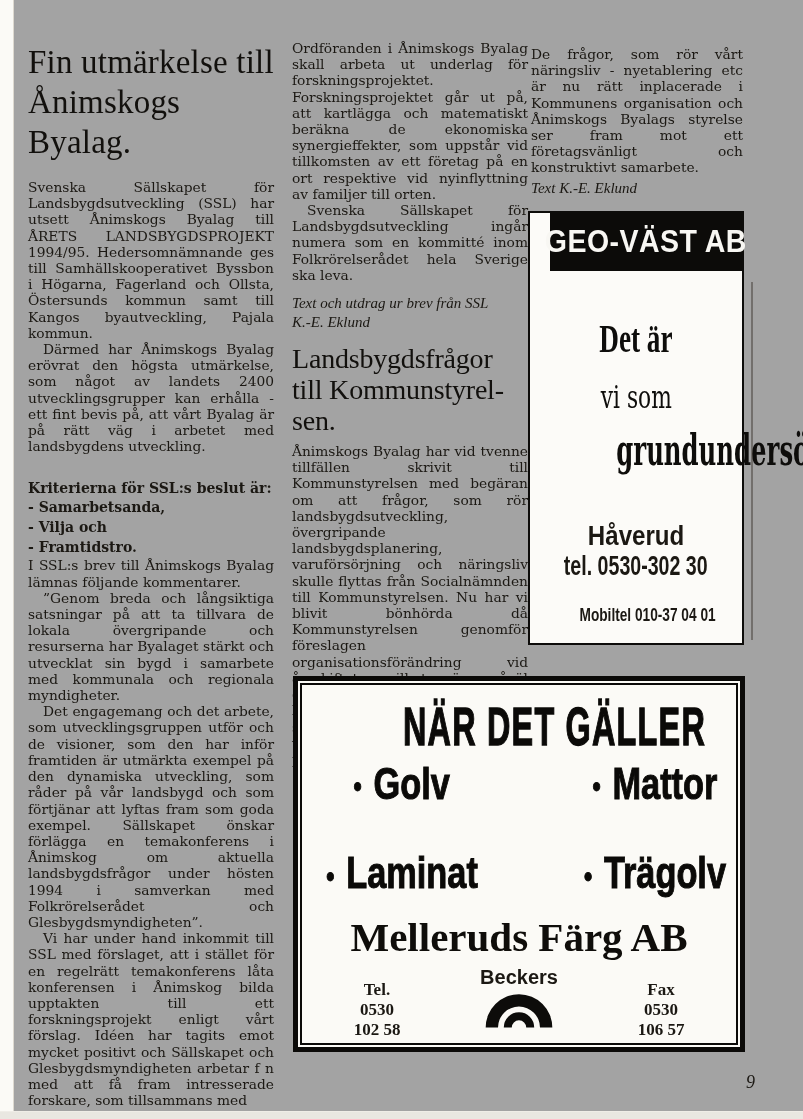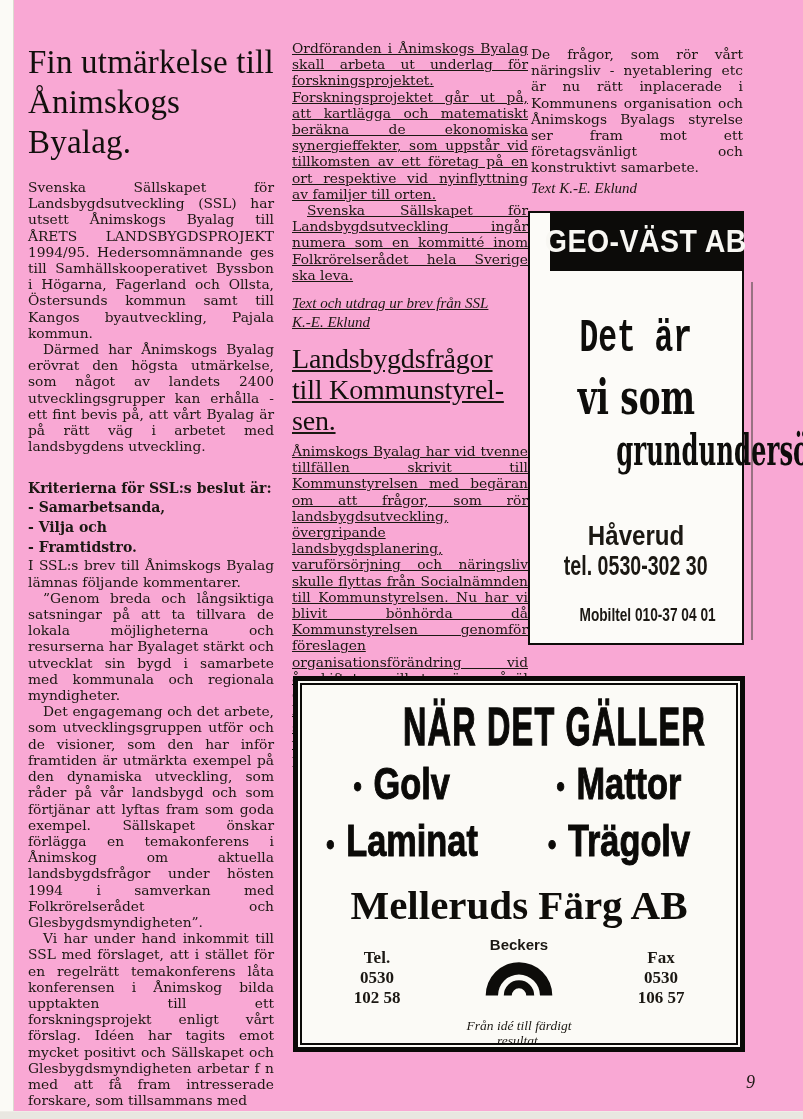--- a/index.html
+++ b/index.html
@@ -1,82 +1,82 @@
 <!DOCTYPE html>
 <html lang="sv"><head>
 <meta charset="utf-8">
 <style>
   html,body{margin:0;padding:0;background:#888;}
   .page{
     position:relative;width:803px;height:1119px;overflow:hidden;
-    background:#f9a8d4;color:#1b1813;
+    background:#a3a3a3;color:#1b1813;
     font-family:"DejaVu Serif",serif;
   }
   
   .edge-left{position:absolute;left:0;top:0;width:13px;height:100%;
     background:#fbfaf6;border-right:1px solid #ddd9d0;}
   .edge-bottom{position:absolute;left:0;bottom:0;width:100%;height:7px;
     background:#e9e7e1;border-top:1px solid #efede7;}
   
   .col{position:absolute;}
   .col1{left:28px;top:42px;width:246px;}
-  .col2{left:292px;top:40px;width:236px;text-decoration:underline;}
+  .col2{left:292px;top:40px;width:236px;}
   .col3{left:531px;top:46px;width:212px;}
   .headline{font-family:"Liberation Serif",serif;font-weight:400;
     font-size:33px;line-height:40px;letter-spacing:.2px;color:#12100d;margin:0 0 17px 0;}
   .headline2{font-family:"Liberation Serif",serif;font-weight:400;
     font-size:28px;line-height:31px;letter-spacing:-.2px;color:#12100d;margin:12px 0 7px 0;}
   p.body{font-size:13.8px;line-height:16.2px;text-align:justify;margin:0;}
   p.ind{text-indent:15px;}
   .crit-head{font-size:14px;line-height:17px;font-weight:bold;margin-top:26px;}
   .crit-item{font-size:14px;line-height:20px;font-weight:bold;}
   .gap22{margin-top:22px;}
   .credit{font-family:"Liberation Serif",serif;font-style:italic;
     font-size:15px;line-height:18.5px;margin-top:11px;}
   .credit-right{margin-top:3px;padding-right:6px;}
   
   .geo-ad{position:absolute;left:528px;top:211px;width:216px;height:434px;
     border:2px solid #0d0c0a;background:#fcfbf8;box-sizing:border-box;text-align:center;}
   .geo-head{height:58px;background:#0c0b09;display:flex;align-items:center;justify-content:center;margin-left:20px;}
   .geo-head-text{font-family:"Liberation Sans",sans-serif;font-weight:bold;font-size:31px;
     color:#f8f7f3;white-space:nowrap;display:inline-block;transform:scaleX(.92);letter-spacing:.5px;}
   .cx{display:inline-block;white-space:nowrap;}
-  .geo-l1{margin-top:44px;font-family:Liberation Mono, monospace;font-weight:bold;font-size:46px;line-height:48px;color:#0e0d0b;}
+  .geo-l1{margin-top:44px;font-family:Liberation Serif, serif;font-weight:bold;font-size:40px;line-height:48px;color:#0e0d0b;}
   .geo-l1 .cx{transform:scaleX(.68);}
-  .geo-l2{margin-top:10px;font-family:"DejaVu Serif",serif;font-weight:bold;font-size:48px;line-height:48px;color:#0e0d0b;}
+  .geo-l2{margin-top:10px;font-family:"DejaVu Serif",serif;font-weight:normal;font-size:32px;line-height:48px;color:#0e0d0b;}
   .geo-l2 .cx{transform:scaleX(.68);}
   .geo-l3{margin-top:8px;font-family:"DejaVu Serif",serif;font-weight:bold;font-size:42px;line-height:44px;color:#0e0d0b;}
   .geo-l3 .cx{transform:scaleX(.58);}
   .geo-place{margin-top:50px;font-family:"Liberation Sans",sans-serif;font-weight:bold;font-size:28px;line-height:26px;}
   .geo-place .cx{transform:scaleX(.86);}
   .geo-phone{margin-top:2px;font-family:"Liberation Sans",sans-serif;font-weight:bold;font-size:28px;line-height:30px;}
   .geo-phone .cx{transform:scaleX(.7);}
   .geo-mobile{margin-top:24px;font-family:"Liberation Sans",sans-serif;font-weight:bold;font-size:18px;line-height:20px;margin-left:23px;}
   .geo-mobile .cx{transform:scaleX(.76);}
   .geo-shadow{position:absolute;left:751px;top:282px;width:2px;height:358px;background:#4a463f;opacity:.55;}
   
   .mel-ad{position:absolute;left:293px;top:676px;width:452px;height:376px;
     border:5px solid #0b0a08;box-sizing:border-box;background:#fbfaf6;}
   .mel-inner{position:absolute;left:2px;top:2px;right:2px;bottom:2px;
     border:2px solid #0b0a08;text-align:center;overflow:hidden;}
   .mel-title{margin-top:14px;font-family:"Liberation Sans",sans-serif;font-weight:bold;
     font-size:54px;line-height:54px;color:#0b0a08;-webkit-text-stroke:1.3px #0b0a08;}
   .mel-title .cx{transform:scaleX(.6);letter-spacing:2px;}
-  .mel-grid{margin-top:6px;display:grid;grid-template-columns:46% 54%;row-gap:4px;}
+  .mel-grid{margin-top:6px;display:grid;grid-template-columns:46% 54%;row-gap:4px;gap:36px;}
   .mel-item{font-family:"Liberation Sans",sans-serif;font-weight:bold;font-size:44px;line-height:50px;
     color:#0b0a08;-webkit-text-stroke:1px #0b0a08;}
   .mel-item .cx{transform:scaleX(.78);}
   .mel-bullet{font-size:30px;vertical-align:middle;margin-right:15px;}
   .mel-company{margin-top:12px;font-family:"Liberation Serif",serif;font-weight:bold;
     font-size:41px;line-height:46px;color:#0f0d0a;}
   .mel-bottom{margin-top:8px;display:flex;align-items:flex-start;justify-content:space-between;}
   .mel-telfax{width:150px;font-family:"Liberation Serif",serif;font-weight:bold;
     font-size:17px;line-height:20px;padding-top:12px;}
   .mel-center{flex:1;}
-  .mel-brand{font-family:"Liberation Sans",sans-serif;font-weight:bold;font-size:15px;line-height:18px;}
+  .mel-brand{font-family:"Liberation Sans",sans-serif;font-weight:bold;font-size:20px;line-height:18px;}
   .mel-arch{margin-top:1px;}
   .mel-tagline{font-family:"Liberation Serif",serif;font-weight:normal;font-style:italic;
     font-size:13.5px;line-height:15px;margin-top:17px;}
   .page-number{position:absolute;left:746px;top:1072px;font-family:"Liberation Serif",serif;
     font-style:italic;font-size:18px;}
 </style>
 </head>
 <body>
 
 <div class="page">
@@ -84,21 +84,21 @@
 
   <div class="col col1">
     <h1 class="headline">Fin utmärkelse till Ånimskogs Byalag.</h1>
     <p class="body">Svenska Sällskapet för Landsbygdsutveckling (SSL) har utsett Ånimskogs Byalag till ÅRETS LANDSBYGDSPROJEKT 1994/95. Hedersomnämnande ges till Samhällskooperativet Byssbon i Högarna, Fagerland och Ollsta, Östersunds kommun samt till Kangos byautveckling, Pajala kommun.</p>
     <p class="body ind">Därmed har Ånimskogs Byalag erövrat den högsta utmärkelse, som något av landets 2400 utvecklingsgrupper kan erhålla - ett fint bevis på, att vårt Byalag är på rätt väg i arbetet med landsbygdens utveckling.</p>
     <div class="crit-head">Kriterierna för SSL:s beslut är:</div>
     <div class="crit-item">- Samarbetsanda,</div>
     <div class="crit-item">- Vilja och</div>
     <div class="crit-item">- Framtidstro.</div>
     <p class="body gap22">I SSL:s brev till Ånimskogs Byalag lämnas följande kommentarer.</p>
-    <p class="body ind">”Genom breda och långsiktiga satsningar på att ta tillvara de lokala möjligheterna och resurserna har Byalaget stärkt och utvecklat sin bygd i samarbete med kommunala och regionala myndigheter.</p>
+    <p class="body ind">”Genom breda och långsiktiga satsningar på att ta tillvara de lokala övergripande och resurserna har Byalaget stärkt och utvecklat sin bygd i samarbete med kommunala och regionala myndigheter.</p>
     <p class="body ind">Det engagemang och det arbete, som utvecklingsgruppen utför och de visioner, som den har inför framtiden är utmärkta exempel på den dynamiska utveckling, som råder på vår landsbygd och som förtjänar att lyftas fram som goda exempel. Sällskapet önskar förlägga en temakonferens i Ånimskog om aktuella landsbygdsfrågor under hösten 1994 i samverkan med Folkrörelserådet och Glesbygdsmyndigheten”.</p>
     <p class="body ind">Vi har under hand inkommit till SSL med förslaget, att i stället för en regelrätt temakonferens låta konferensen i Ånimskog bilda upptakten till ett forskningsprojekt enligt vårt förslag. Idéen har tagits emot mycket positivt och Sällskapet och Glesbygdsmyndigheten arbetar f n med att få fram intresserade forskare, som tillsammans med</p>
   </div>
 
   <div class="col col2">
     <p class="body">Ordföranden i Ånimskogs Byalag skall arbeta ut underlag för forskningsprojektet. Forskningsprojektet går ut på, att kartlägga och matematiskt beräkna de ekonomiska synergieffekter, som uppstår vid tillkomsten av ett företag på en ort respektive vid nyinflyttning av familjer till orten.</p>
     <p class="body ind">Svenska Sällskapet för Landsbygdsutveckling ingår numera som en kommitté inom Folkrörelserådet hela Sverige ska leva.</p>
     <div class="credit">
       <div>Text och utdrag ur brev från SSL</div>
       <div>K.-E. Eklund</div>

